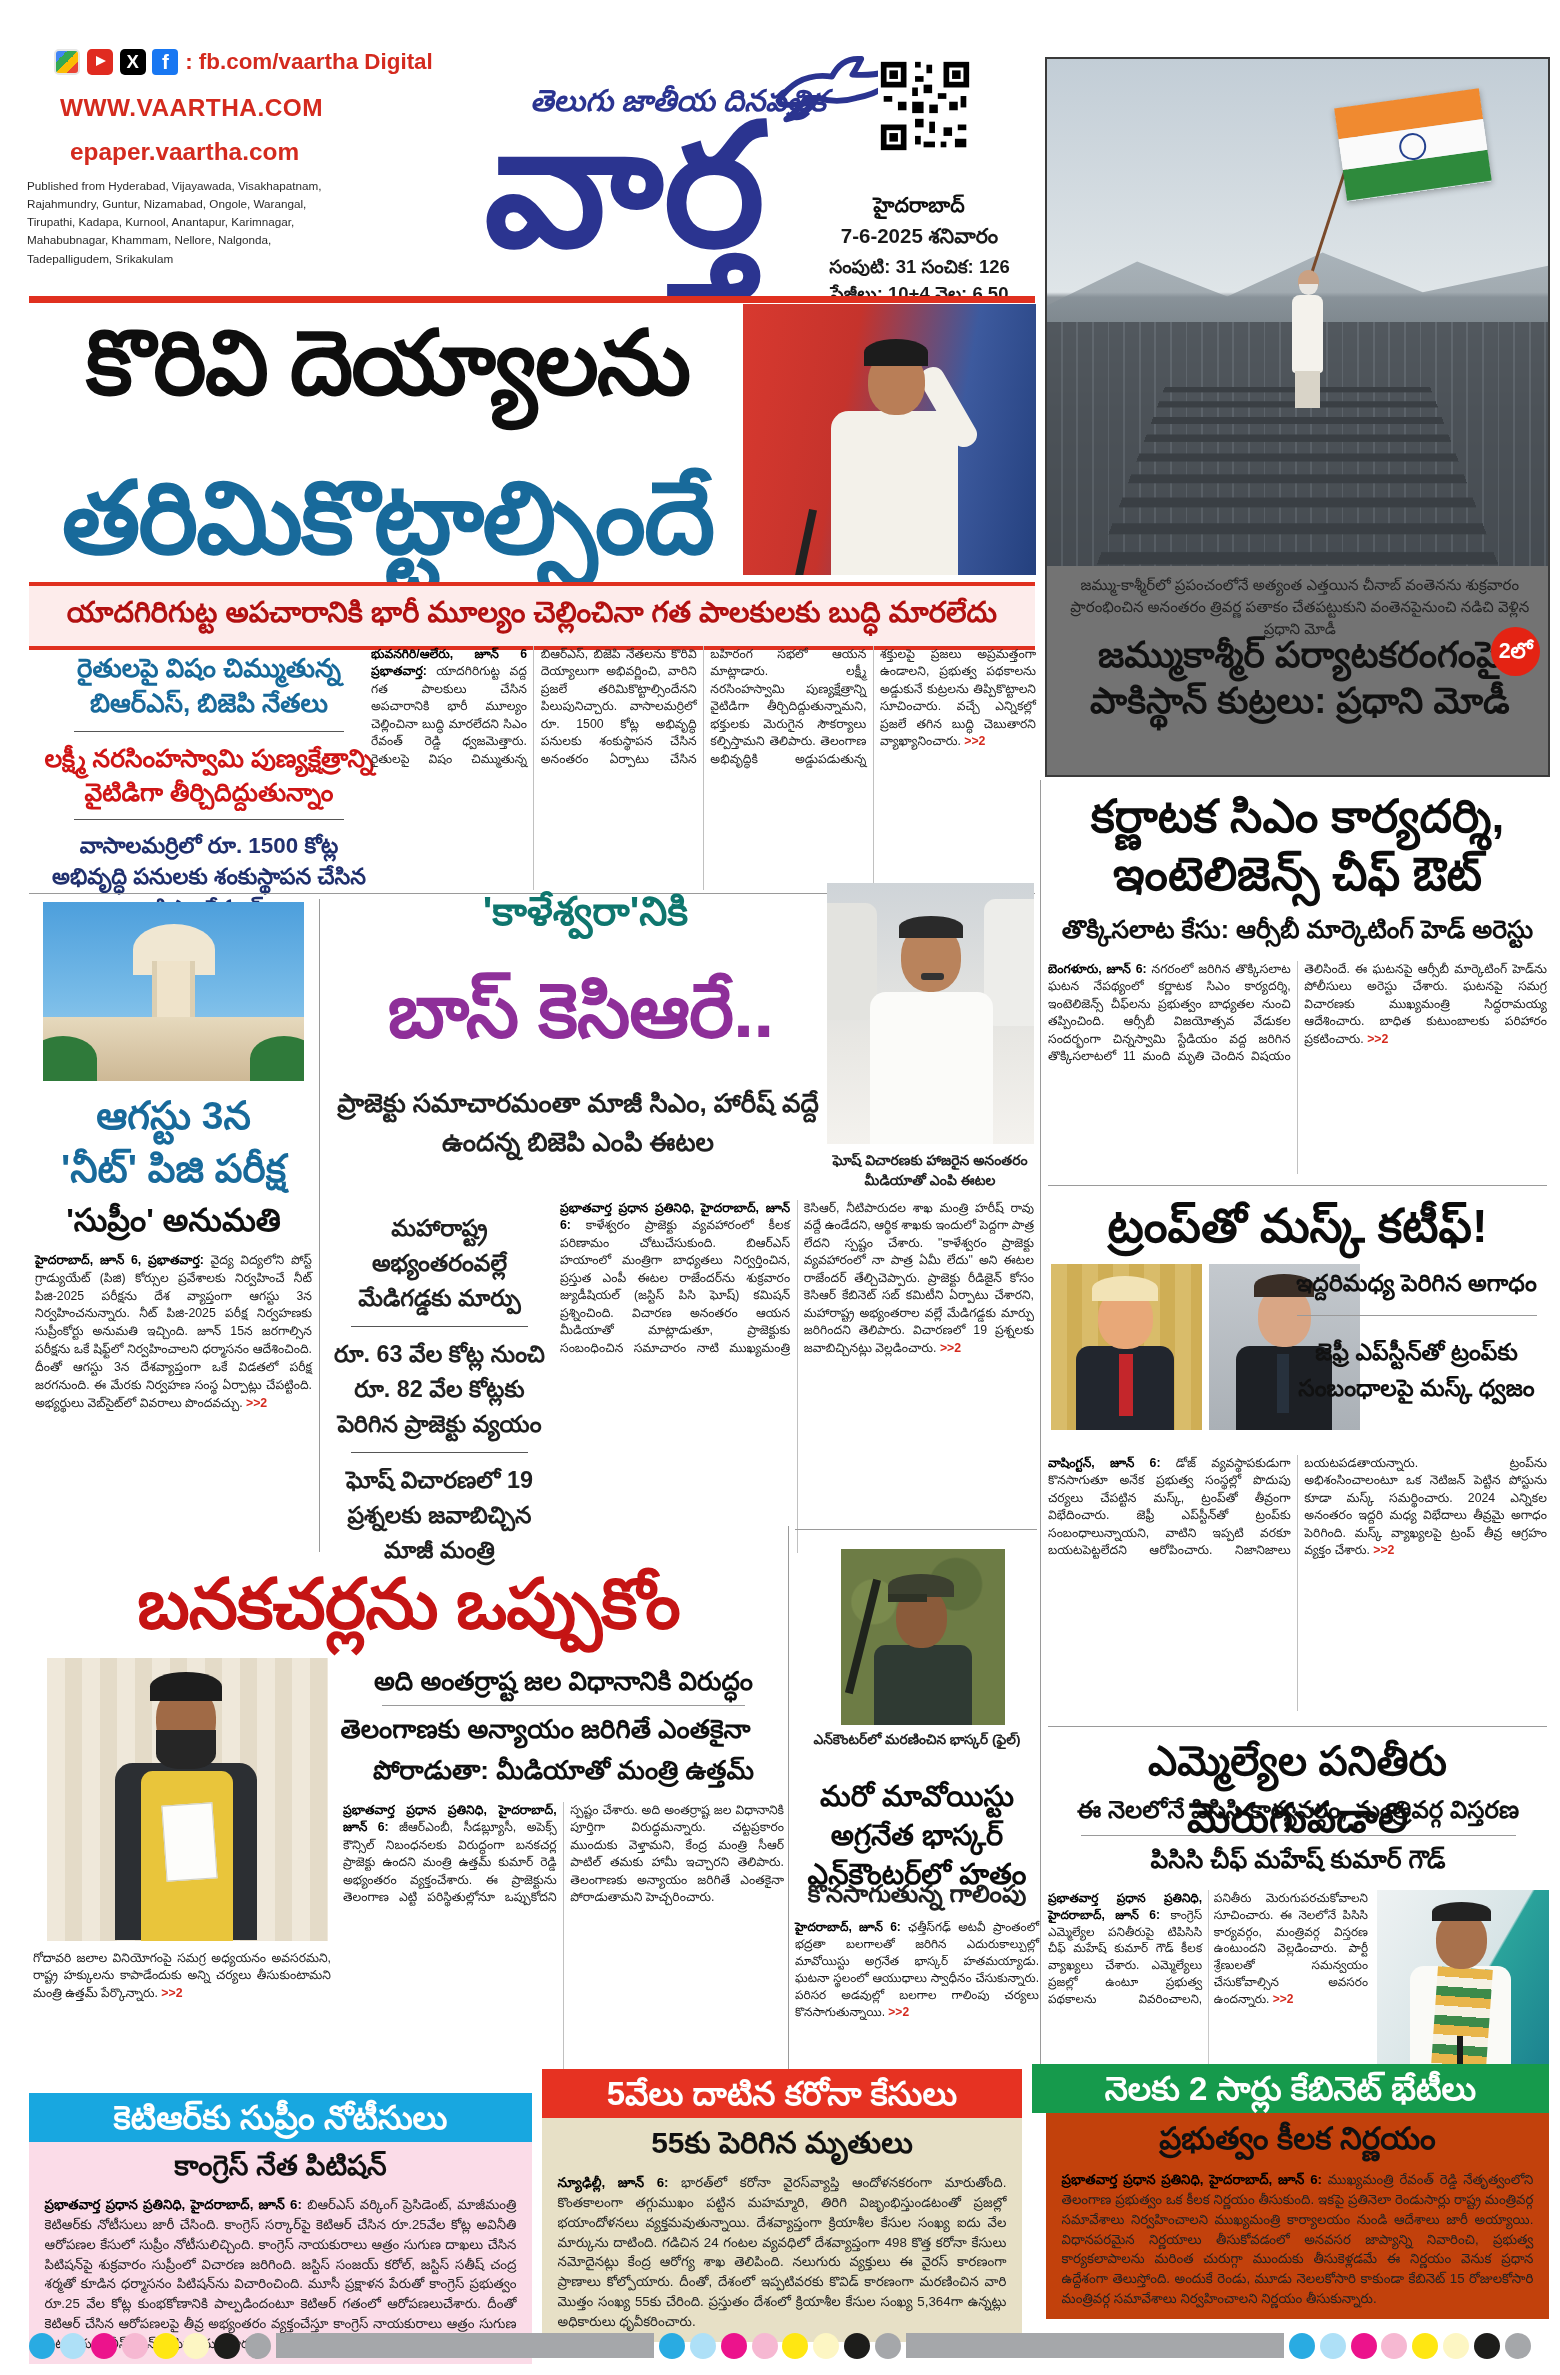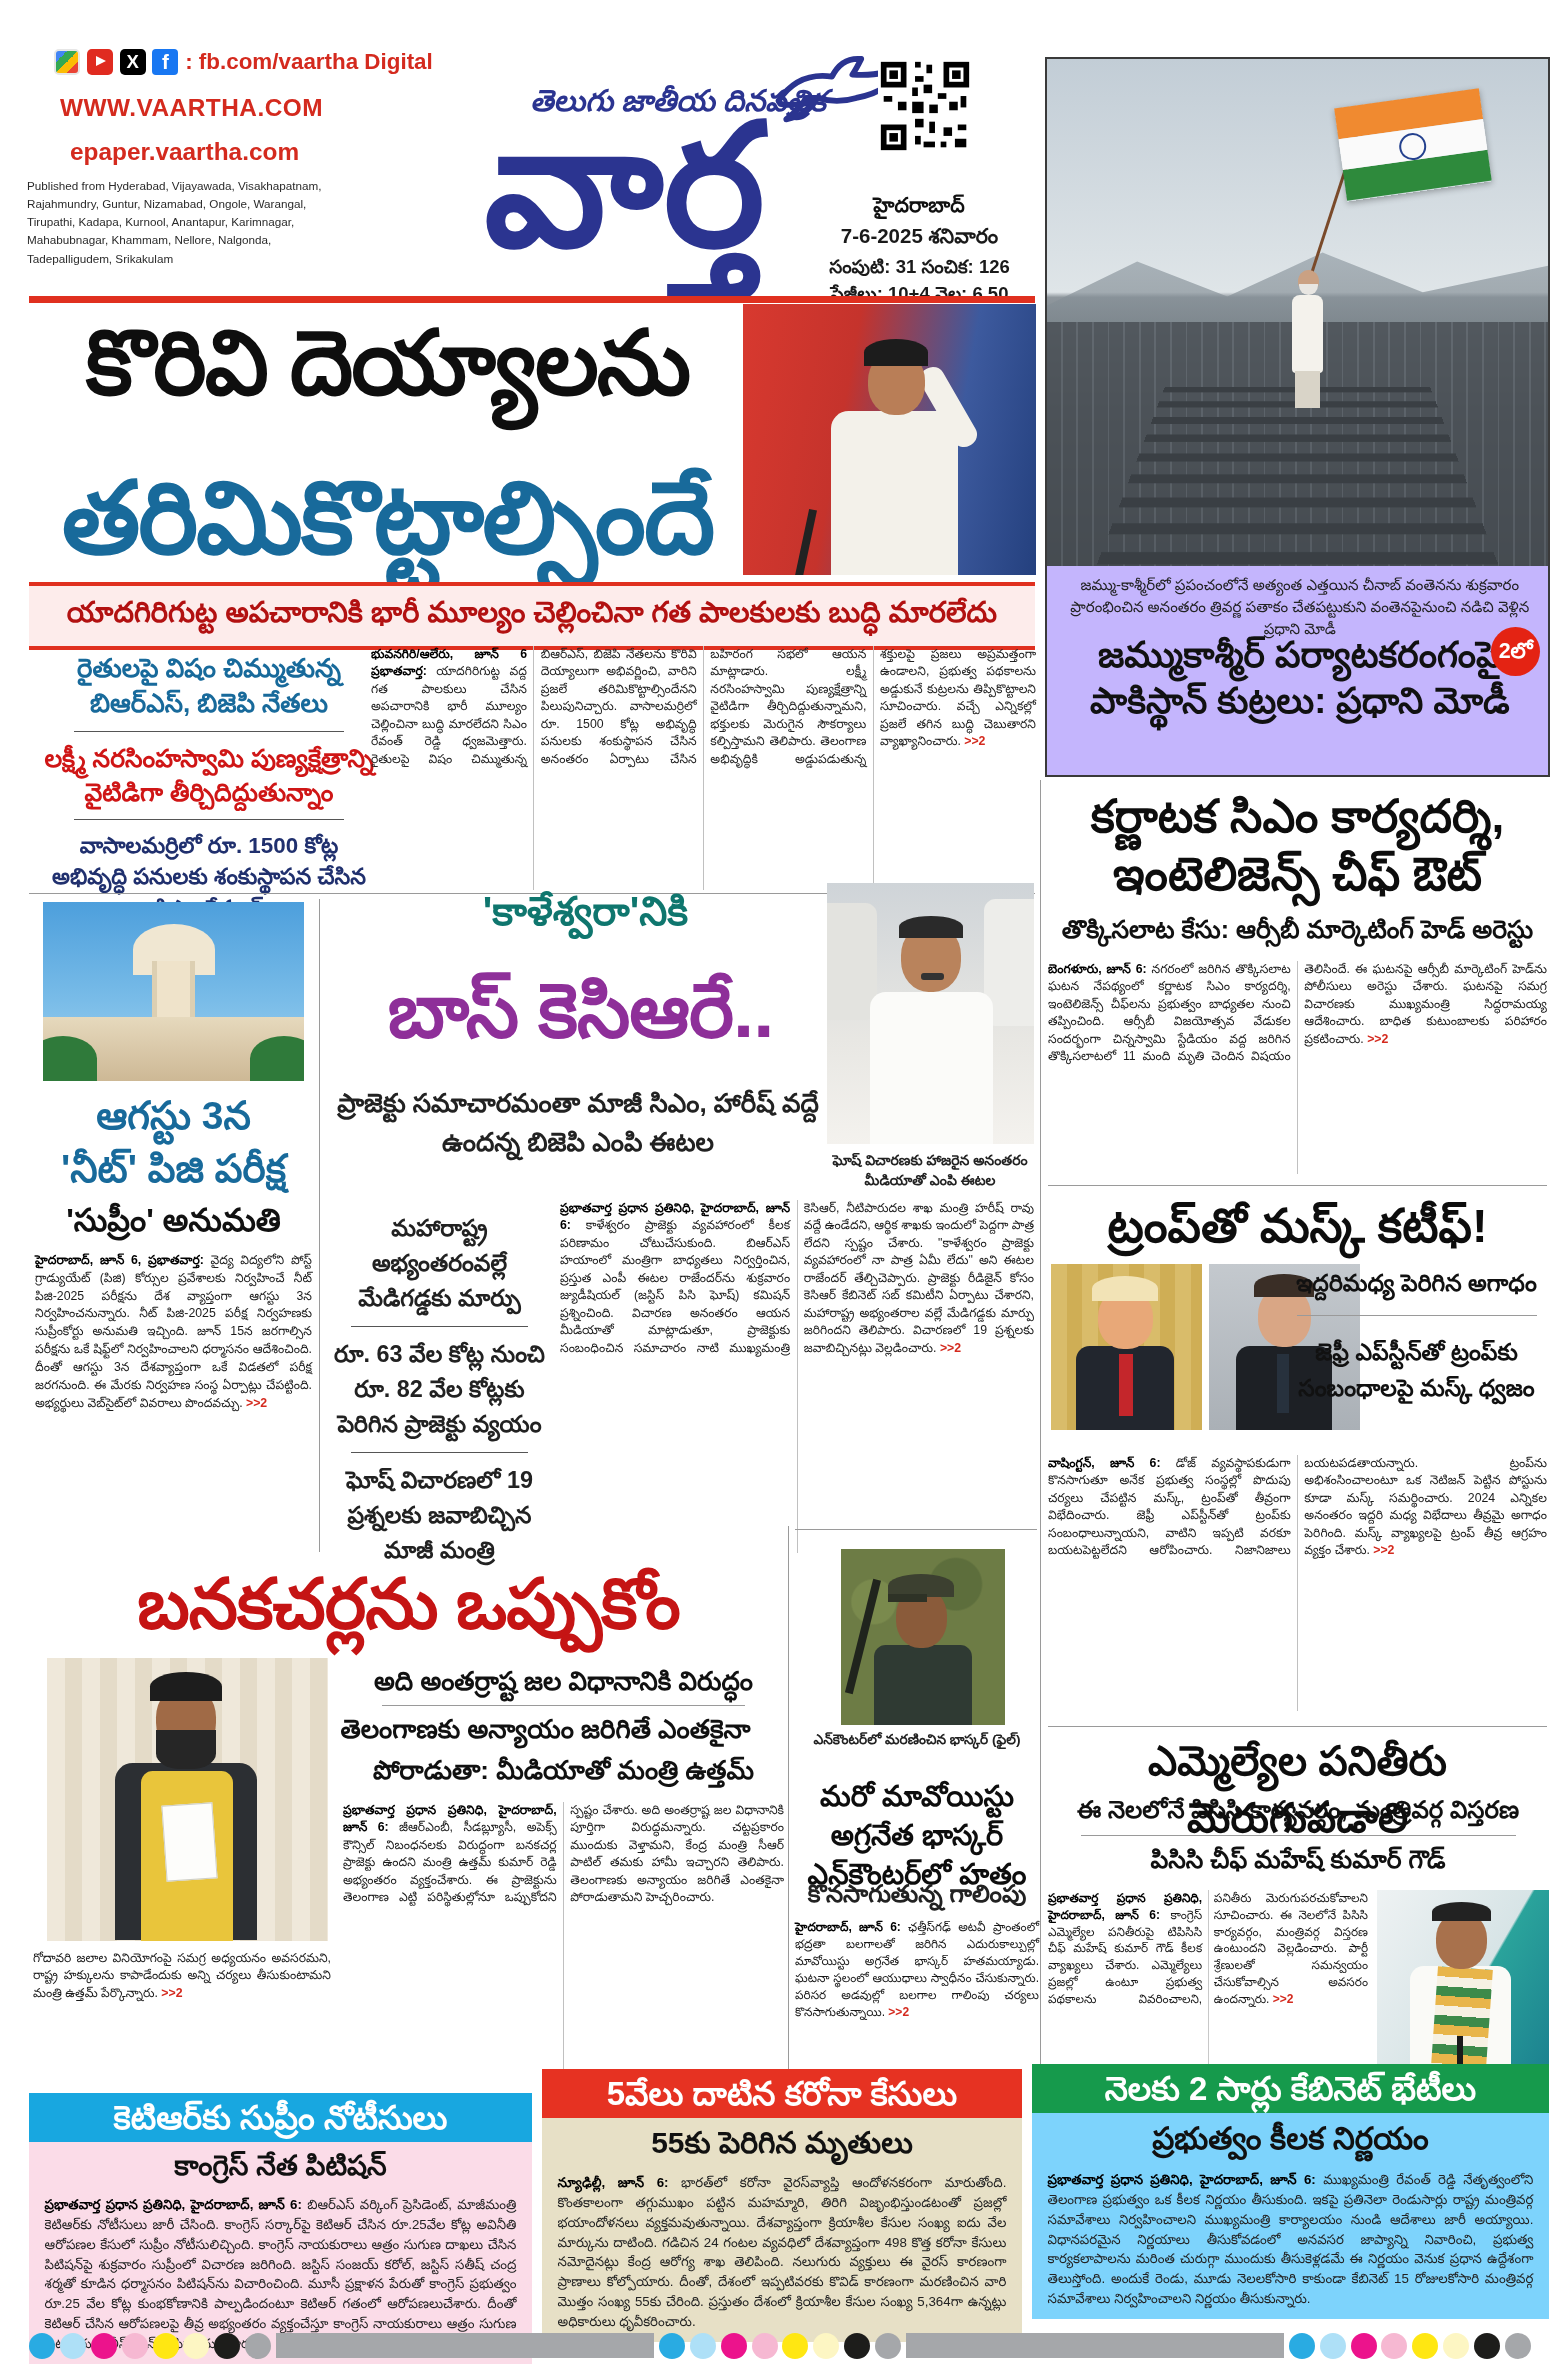--- a/index.html
+++ b/index.html
@@ -28,21 +28,21 @@
   .tagline { left:405px; top:84px; width:546px; color:#2b3490; font-size:30px; font-weight:bold; font-style:italic; }
   .logo-text { left:332px; top:96px; width:585px; color:#2b3490; font-size:171px; font-weight:bold; line-height:1.05; text-align:center; }
   .dove { left:759px; top:47px; }
   .qr { left:878px; top:59px; }
   .ed-line { left:841px; top:193px; width:156px; font-weight:bold; font-size:20.5px; color:#111; text-align:center; }
   .date-line { left:834px; top:224px; width:171px; font-weight:bold; font-size:20.5px; text-align:center; }
   .vol-line { left:827px; top:256px; width:185px; font-weight:bold; font-size:18.5px; text-align:center; }
   .pg-line { left:827px; top:283px; width:185px; font-weight:bold; font-size:18.5px; text-align:center; }
 
   
-  .modi-box { left:1045px; top:57px; width:505px; height:720px; border:2px solid #3a3a3a; background:#c4b5fd; }
+  .modi-box { left:1045px; top:57px; width:505px; height:720px; border:2px solid #3a3a3a; background:#737373; }
   .modi-photo { position:absolute; left:0; top:0; width:100%; height:507px;
     background:linear-gradient(#c2cdd6 0%, #dfe5e8 46%, #8f979d 47%, #565c61 72%, #2f3438 100%); overflow:hidden; }
   .mp-mount { position:absolute; left:0; top:176px; width:100%; height:88px;
     background:linear-gradient(#9aa5ad,#7d878e); clip-path:polygon(0 80%,18% 30%,36% 70%,55% 20%,75% 65%,100% 35%,100% 100%,0 100%); opacity:.7; }
   .mp-deck { position:absolute; left:0; top:263px; width:100%; height:244px;
     background:repeating-linear-gradient(90deg,#4a5056 0 13.7px,#5d646b 13.7px 15.6px),
                repeating-linear-gradient(#454b51 0 21.5px,#60676e 21.5px 23.4px); opacity:.85; }
   .mp-rail { position:absolute; left:18%; top:293px; width:64%; height:215px;
     background:repeating-linear-gradient(#3a3f44 0 9.8px, transparent 9.8px 25px); transform:perspective(293px) rotateX(35deg); }
   .mp-figure { position:absolute; left:232px; top:203px; width:57px; height:146px; }
@@ -193,21 +193,21 @@
   .box-ktr { left:29px; top:2093px; width:503px; }
   .box-ktr .band { background:#18a7e0; }
   .box-ktr .inner { background:#fbdce8; min-height:148px; }
   .box-ktr .bsub { font-size:28px; }
   .box-corona { left:542px; top:2069px; width:480px; }
   .box-corona .band { background:#e63222; }
   .box-corona .inner { background:#e7e0c6; min-height:174px; }
   .box-corona .bsub { font-size:30px; }
   .box-cabinet { left:1032px; top:2064px; width:517px; }
   .box-cabinet .band { background:#169a4c; }
-  .box-cabinet .inner { background:#7dd3fc; min-height:179px; }
+  .box-cabinet .inner { background:#c2410c; min-height:179px;margin-left:14px; }
   .box-cabinet .bsub { font-size:31px; }
 
   
   .print-strip { left:29px; top:2331px; width:1502px; height:29px; display:flex; align-items:center; gap:4.9px; }
   .dot { width:26px; height:26px; border-radius:50%; flex:0 0 auto; }
   .bar { height:24.4px; background:#a5a7aa; flex:1 1 auto; }
   .d1{background:#29abe2}.d2{background:#aee0f7}.d3{background:#ec138c}.d4{background:#f6b8d2}
   .d5{background:#ffe712}.d6{background:#fdf6c3}.d7{background:#1d1d1b}.d8{background:#a5a7aa}
 </style>
 </head>

